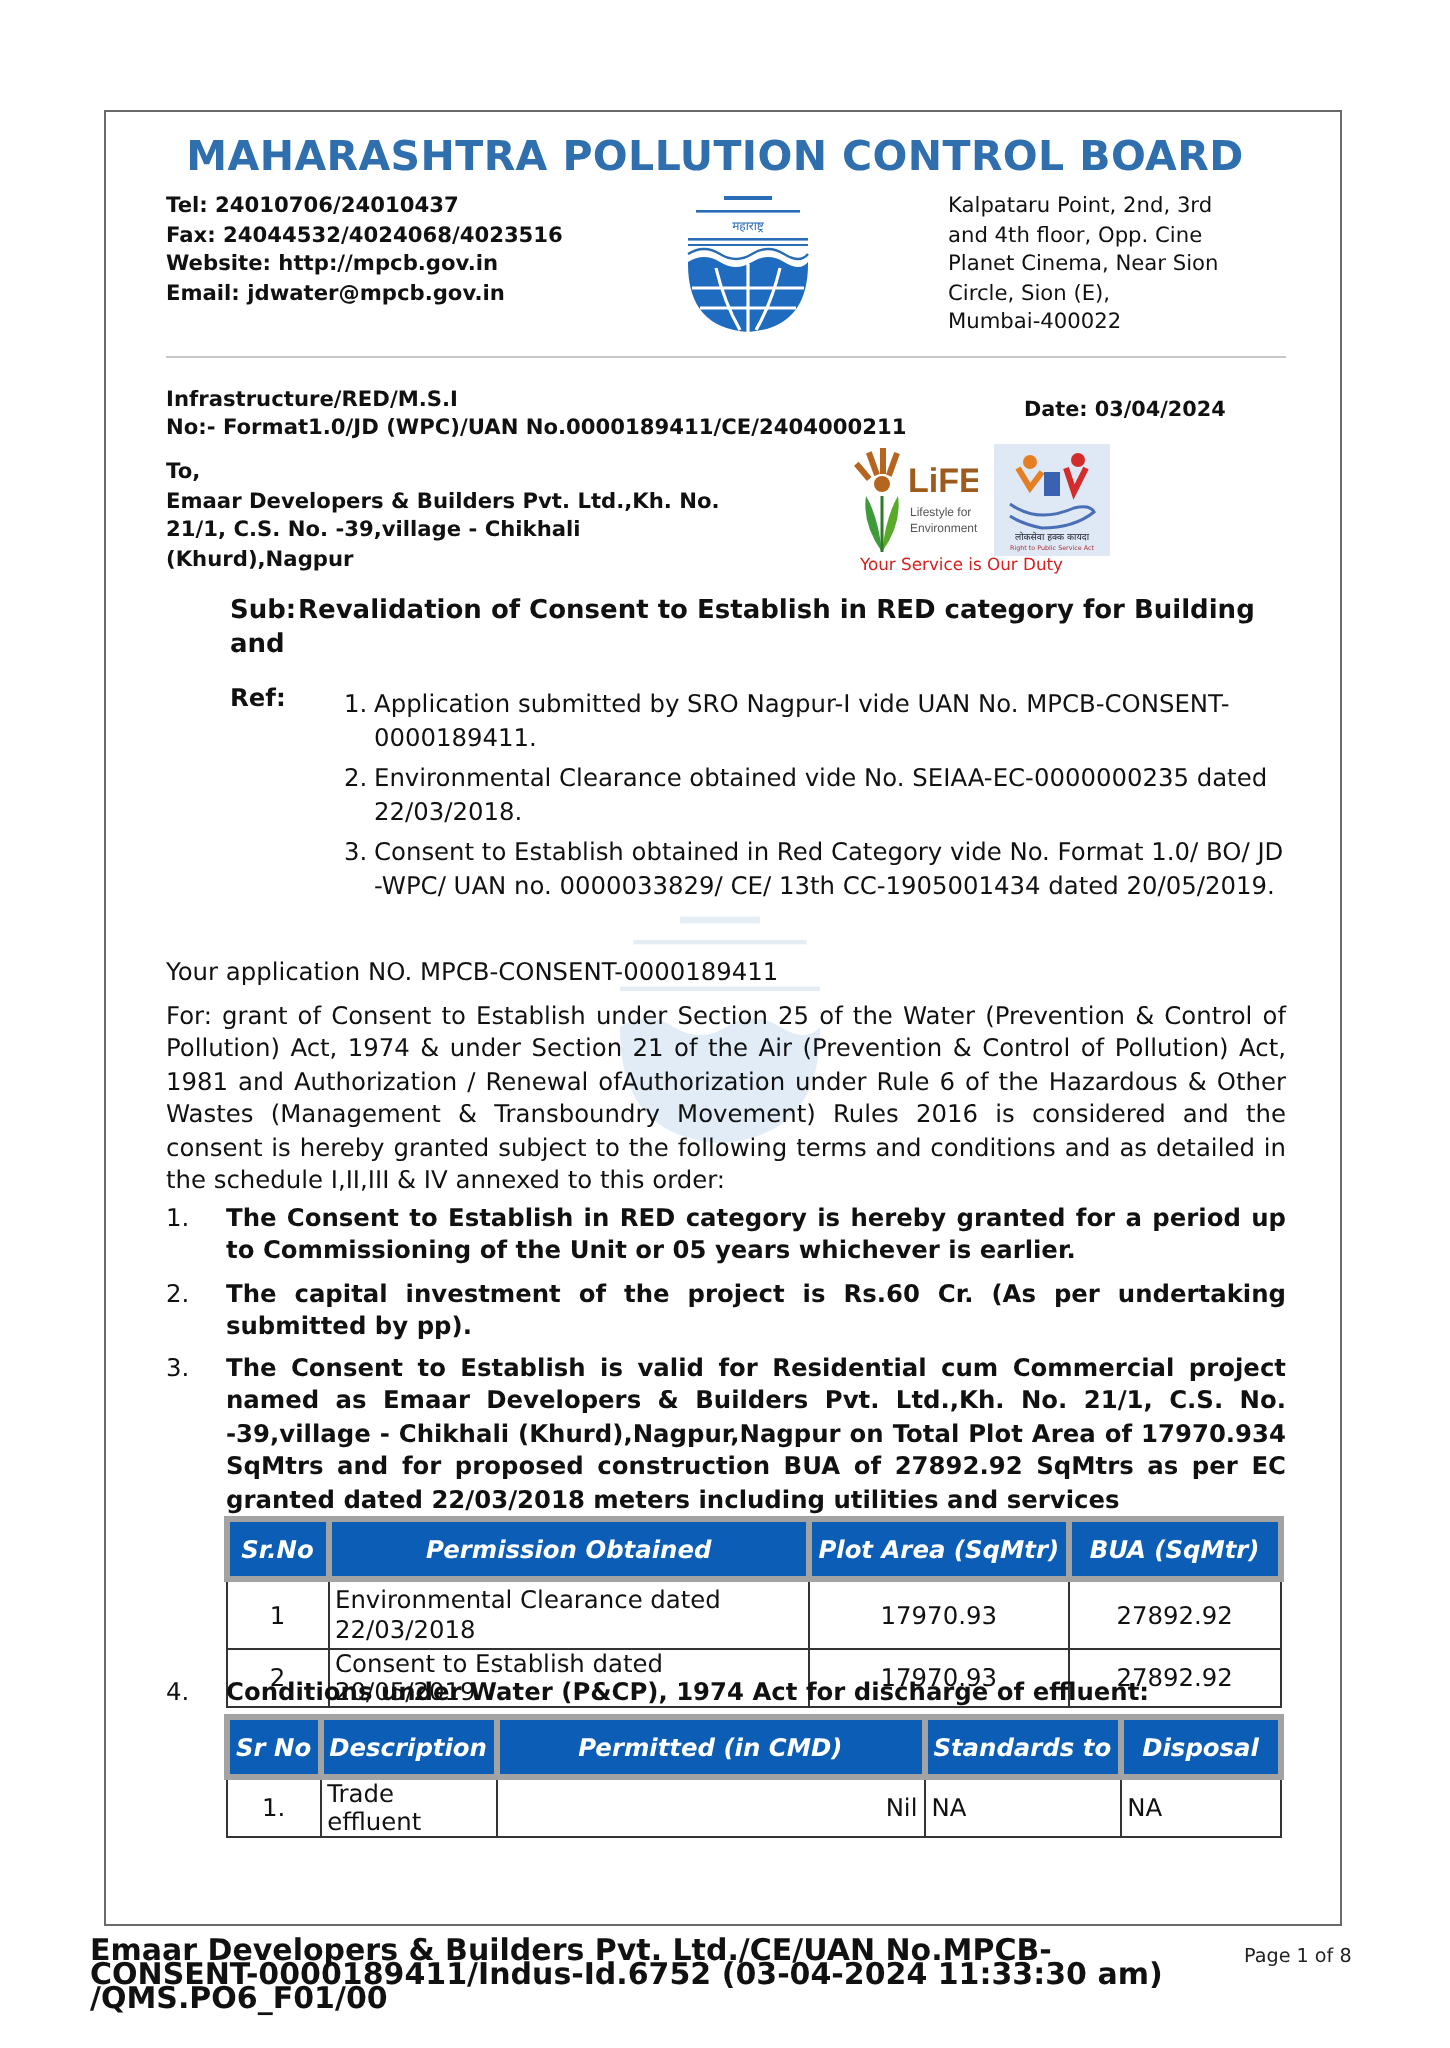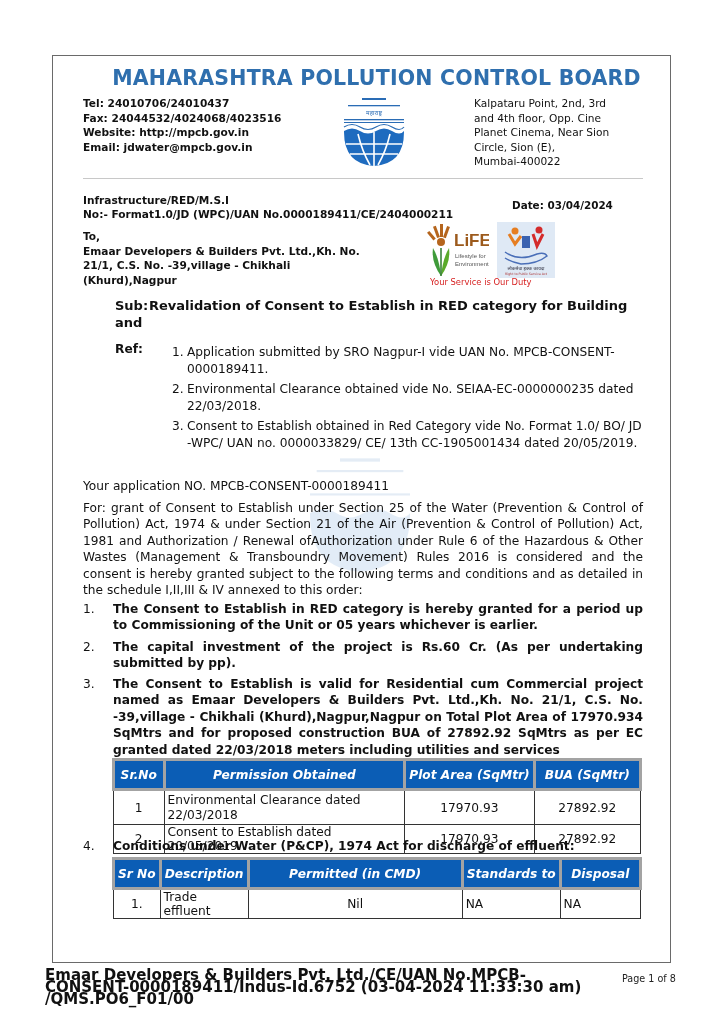--- a/index.html
+++ b/index.html
@@ -6,21 +6,21 @@
   body {
     width: 725px; height: 1024px; position: relative; overflow: hidden;
     font-family: "DejaVu Sans", sans-serif; color: #111;
   }
   .frame {
     position: absolute; left: 52px; top: 55px; width: 619px; height: 908px;
     border: 1.5px solid #6a6a6a; box-sizing: border-box;
   }
   .abs { position: absolute; }
   .title {
-    left: 67px; width: 619px; top: 66px; text-align: center;
+    left: 48px; width: 619px; top: 66px; text-align: center;
     font-family: "DejaVu Sans", sans-serif; font-weight: bold; font-size: 20.5px;
     color: #2f6fae; letter-spacing: 0.2px;
   }
   .contact { left: 83px; top: 96px; font-size: 10.6px; font-weight: bold; line-height: 14.5px; }
   .address { left: 474px; top: 96px; font-size: 10.6px; font-weight: normal; line-height: 14.5px; }
   .logo { left: 340px; top: 96px; width: 68px; height: 72px; }
   .rule { left: 83px; top: 178px; width: 560px; height: 1px; background: #c8c8c8; }
   .ref-block { left: 83px; top: 193px; font-size: 10.6px; font-weight: bold; line-height: 14px; }
   .date { left: 512px; top: 199px; font-size: 10.4px; font-weight: bold; }
   .to-block { left: 83px; top: 229px; font-size: 10.6px; font-weight: bold; line-height: 14.5px; width: 290px; }
@@ -230,21 +230,21 @@
       <th>Description</th>
       <th>Permitted (in CMD)</th>
       <th style="text-align:left">Standards to</th>
       <th>Disposal</th>
     </tr>
   </thead>
   <tbody>
     <tr style="height:19px">
       <td style="text-align:center">1.</td>
       <td>Trade effluent</td>
-      <td style="text-align:center">Nil</td>
+      <td style="text-align:right">Nil</td>
       <td>NA</td>
       <td>NA</td>
     </tr>
   </tbody>
 </table>
 
 <div class="abs footer">Emaar Developers &amp; Builders Pvt. Ltd./CE/UAN No.MPCB-CONSENT-0000189411/Indus-Id.6752 (03-04-2024 11:33:30 am) /QMS.PO6_F01/00</div>
 <div class="abs page">Page 1 of 8</div>
 
 </body></html>

